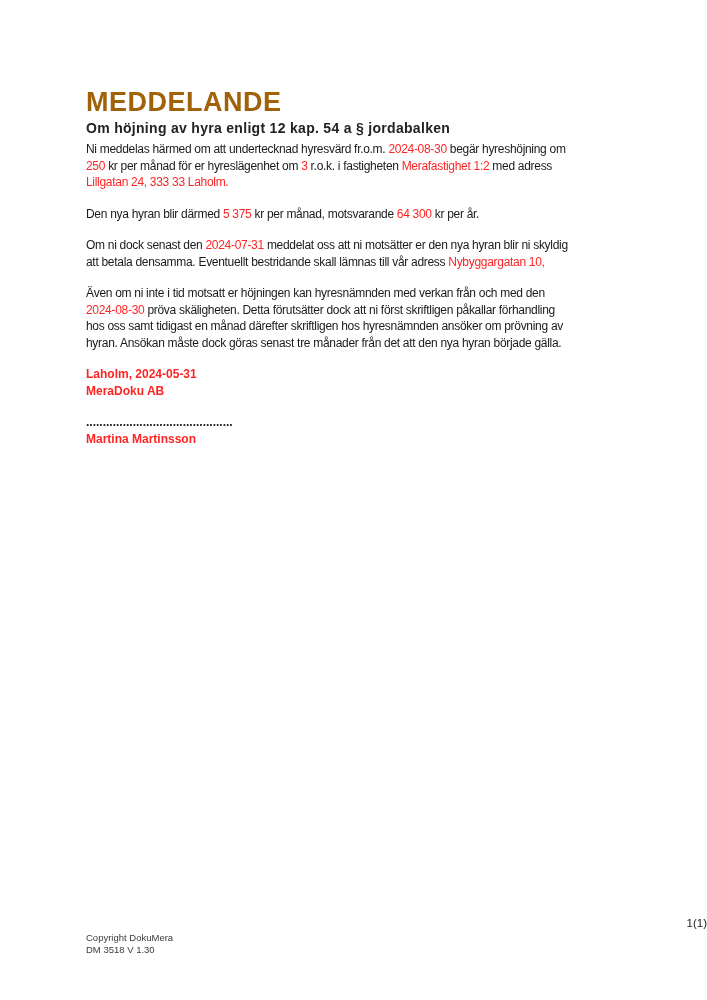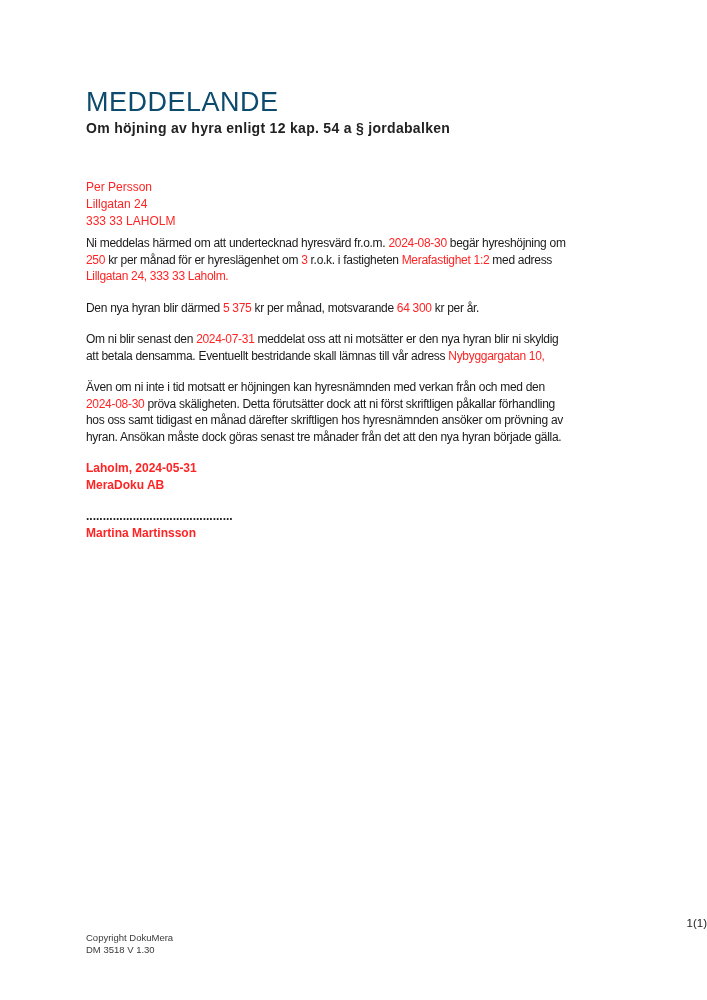--- a/index.html
+++ b/index.html
@@ -3,22 +3,22 @@
 <meta charset="utf-8">
 <style>
   html, body { margin:0; padding:0; background:#ffffff; }
   .page {
     position:relative; width:707px; height:1000px; background:#ffffff;
     font-family:"Liberation Sans", sans-serif; color:#1a1a1a; overflow:hidden;
   }
   .content { position:absolute; left:86px; top:0; width:610px; }
 
   .title {
-    margin:87px 0 0 0; font-size:27px; font-weight:400; letter-spacing:0.5px;
-    line-height:30px; color:#0c4a6e;
+    margin:87px 0 0 0; font-size:27px; font-weight:700; letter-spacing:0.5px;
+    line-height:30px; color:#a16207;
   }
   .subtitle {
     margin-top:3px; font-size:14px; font-weight:700; letter-spacing:0.3px; color:#222222;
   }
 
   .recipient { margin-top:43px; font-size:12px; line-height:17px; }
   .letter-date { margin-top:17px; font-size:12px; line-height:17px; }
 
   .section-heading {
     margin:28px 0 0 0; font-size:15.5px; font-weight:400; line-height:19px; color:#1a1a1a;
@@ -45,31 +45,26 @@
 </style>
 </head>
 <body>
 
 <div class="page">
   <div class="content">
 
     <h1 class="title">MEDDELANDE</h1>
     <div class="subtitle">Om höjning av hyra enligt 12 kap. 54 a § jordabalken</div>
 
-    <div class="recipient red">
-      <div>Per Persson</div>
-      <div>Lillgatan 24</div>
-      <div>333 33 LAHOLM</div>
-    </div>
 
 
 
     <p class="para"><span>Ni meddelas härmed om att undertecknad hyresvärd fr.o.m. </span><span class="red">2024-08-30</span><span> begär hyreshöjning om</span><br><span class="red">250</span><span> kr per månad för er hyreslägenhet om </span><span class="red">3</span><span> r.o.k. i fastigheten </span><span class="red">Merafastighet 1:2</span><span> med adress</span><br><span class="red">Lillgatan 24, 333 33 Laholm.</span></p>
     <p class="para"><span>Den nya hyran blir därmed </span><span class="red">5 375</span><span> kr per månad, motsvarande </span><span class="red">64 300</span><span> kr per år.</span></p>
-    <p class="para"><span>Om ni blir senast den </span><span class="red">2024-07-31</span><span> meddelat oss att ni motsätter er den nya hyran blir ni skyldig</span><br><span>att betala densamma. Eventuellt bestridande skall lämnas till vår adress </span><span class="red">Nybyggargatan 10,</span><br></p>
+    <p class="para"><span>Om ni dock senast den </span><span class="red">2024-07-31</span><span> meddelat oss att ni motsätter er den nya hyran blir ni skyldig</span><br><span>att betala densamma. Eventuellt bestridande skall lämnas till vår adress </span><span class="red">Nybyggargatan 10,</span><br></p>
     <p class="para"><span>Även om ni inte i tid motsatt er höjningen kan hyresnämnden med verkan från och med den</span><br><span class="red">2024-08-30</span><span> pröva skäligheten. Detta förutsätter dock att ni först skriftligen påkallar förhandling</span><br><span>hos oss samt tidigast en månad därefter skriftligen hos hyresnämnden ansöker om prövning av</span><br><span>hyran. Ansökan måste dock göras senast tre månader från det att den nya hyran började gälla.</span></p>
 
     <div class="sig">
       <div class="red">Laholm, 2024-05-31</div>
       <div class="red">MeraDoku AB</div>
       <div class="sig-dots">............................................</div>
       <div class="red">Martina Martinsson</div>
     </div>
 
   </div>

